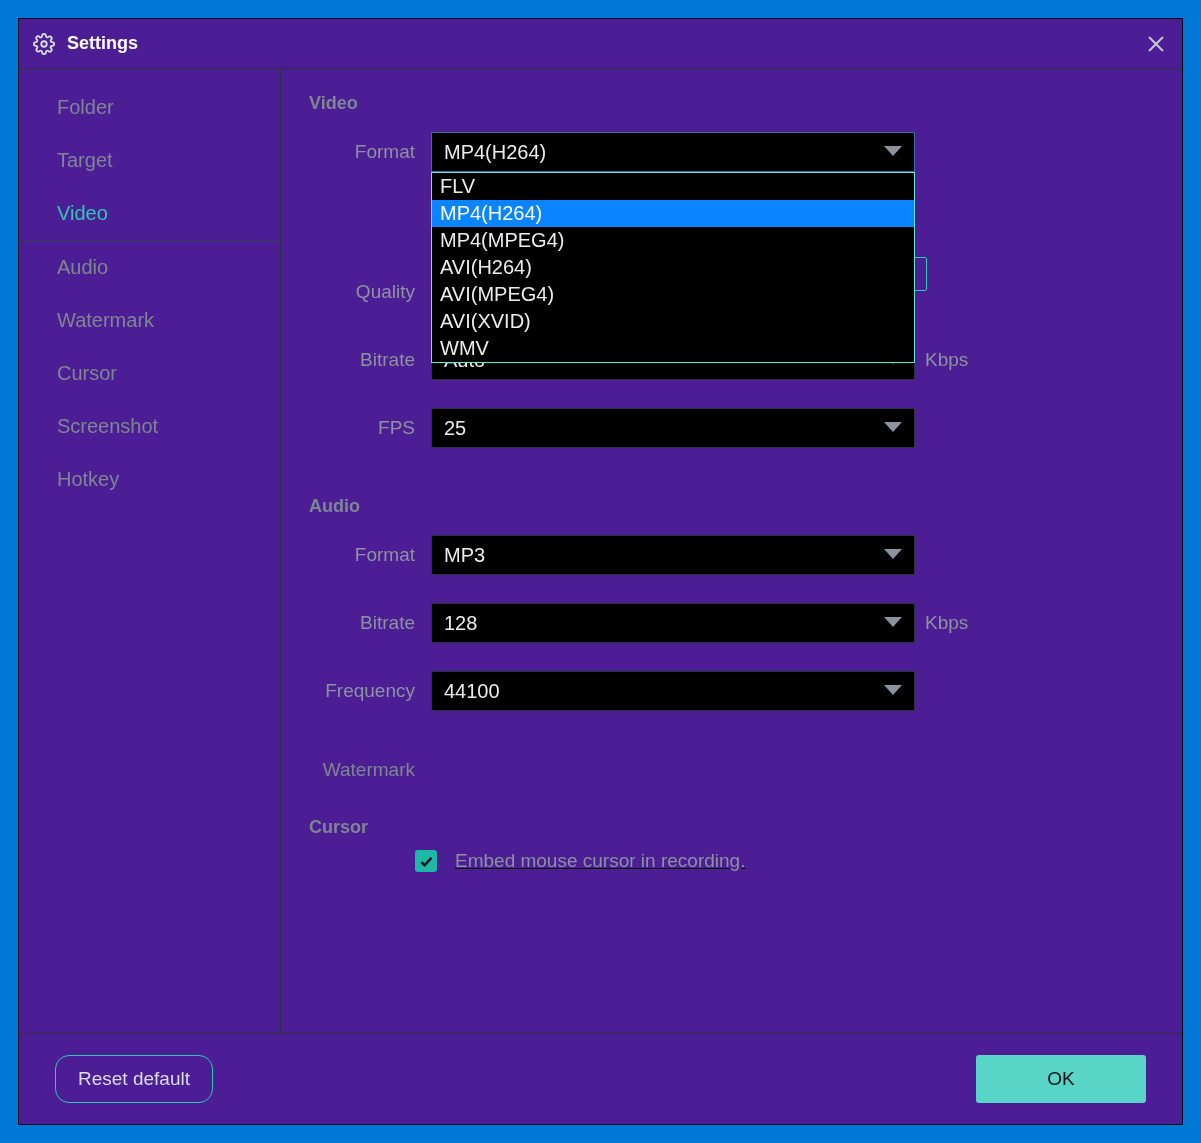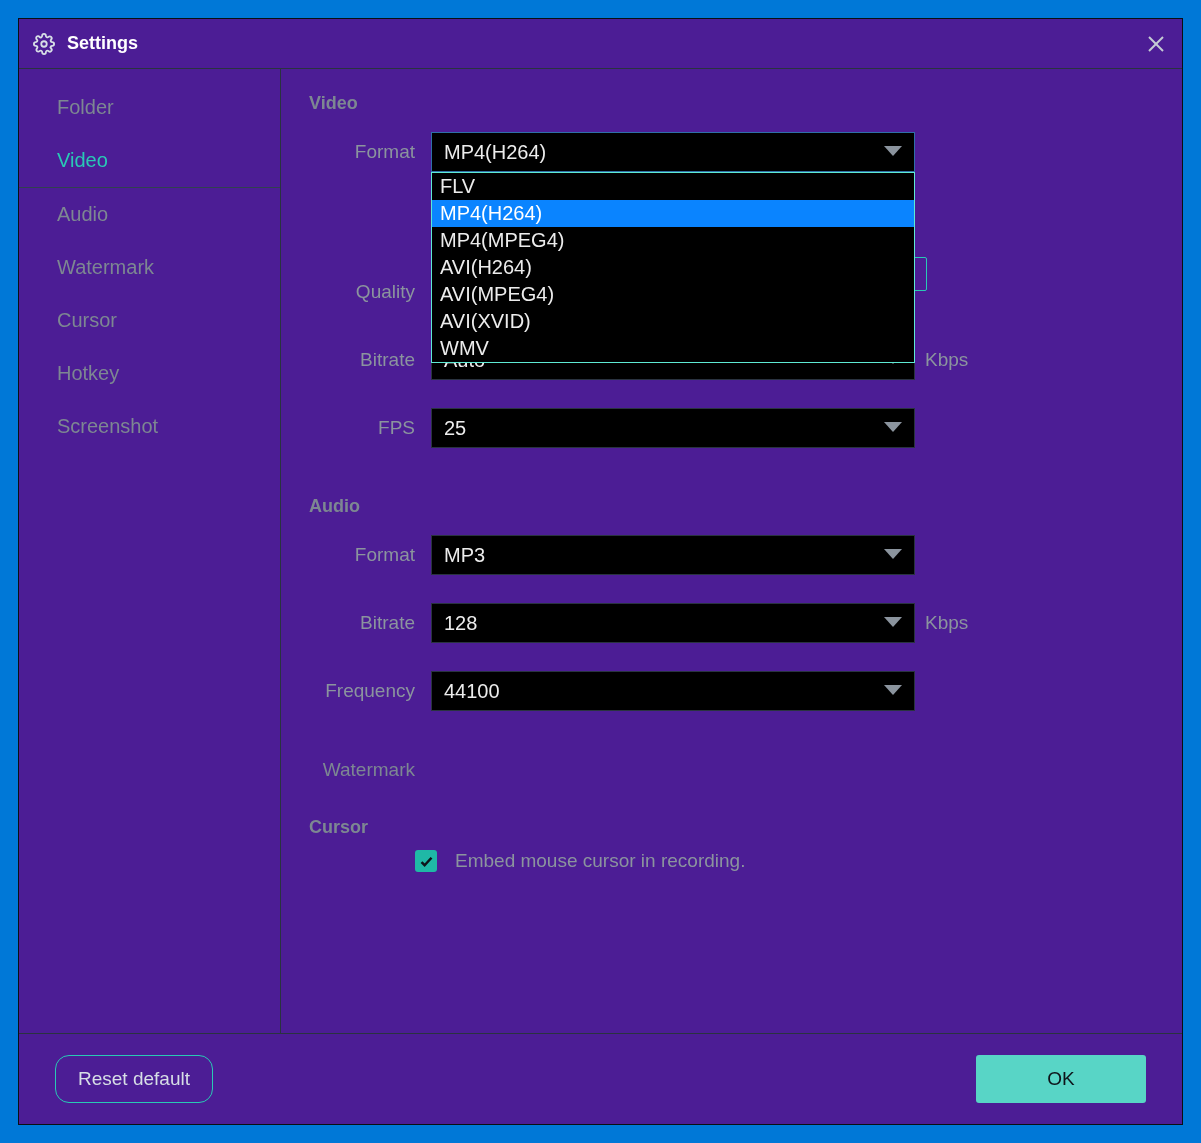--- a/index.html
+++ b/index.html
@@ -148,20 +148,21 @@
     background: transparent;
     padding: 8px 14px;
     font-size: 20px;
     cursor: pointer;
   }
   .checkbox-row {
     display: flex;
     align-items: center;
     margin-left: 106px;
     margin-top: 6px;
+    text-decoration: underline;
   }
   .checkbox {
     width: 22px; height: 22px;
     border-radius: 3px;
     background: #1fb8a6;
     display: flex;
     align-items: center;
     justify-content: center;
     margin-right: 18px;
     cursor: pointer;
@@ -223,26 +224,27 @@
     <svg class="close" viewBox="0 0 24 24" stroke="currentColor" stroke-width="2">
       <line x1="5" y1="5" x2="19" y2="19"></line>
         <line x1="19" y1="5" x2="5" y2="19"></line>
     </svg>
   </div>
 
   <div class="body">
 
     <div class="sidebar">
       <div class="sidebar-item">Folder</div>
+      <div class="sidebar-item">Target</div>
       <div class="sidebar-item active">Video</div>
       <div class="sidebar-item">Audio</div>
       <div class="sidebar-item">Watermark</div>
       <div class="sidebar-item">Cursor</div>
+      <div class="sidebar-item">Screenshot</div>
       <div class="sidebar-item">Hotkey</div>
-      <div class="sidebar-item">Screenshot</div>
     </div>
 
     <div class="content-wrap">
       <div class="content">
 
         <div class="section-heading">Video</div>
 
         <div class="rows-area">
           <div class="behind-select-outline"></div>
 

